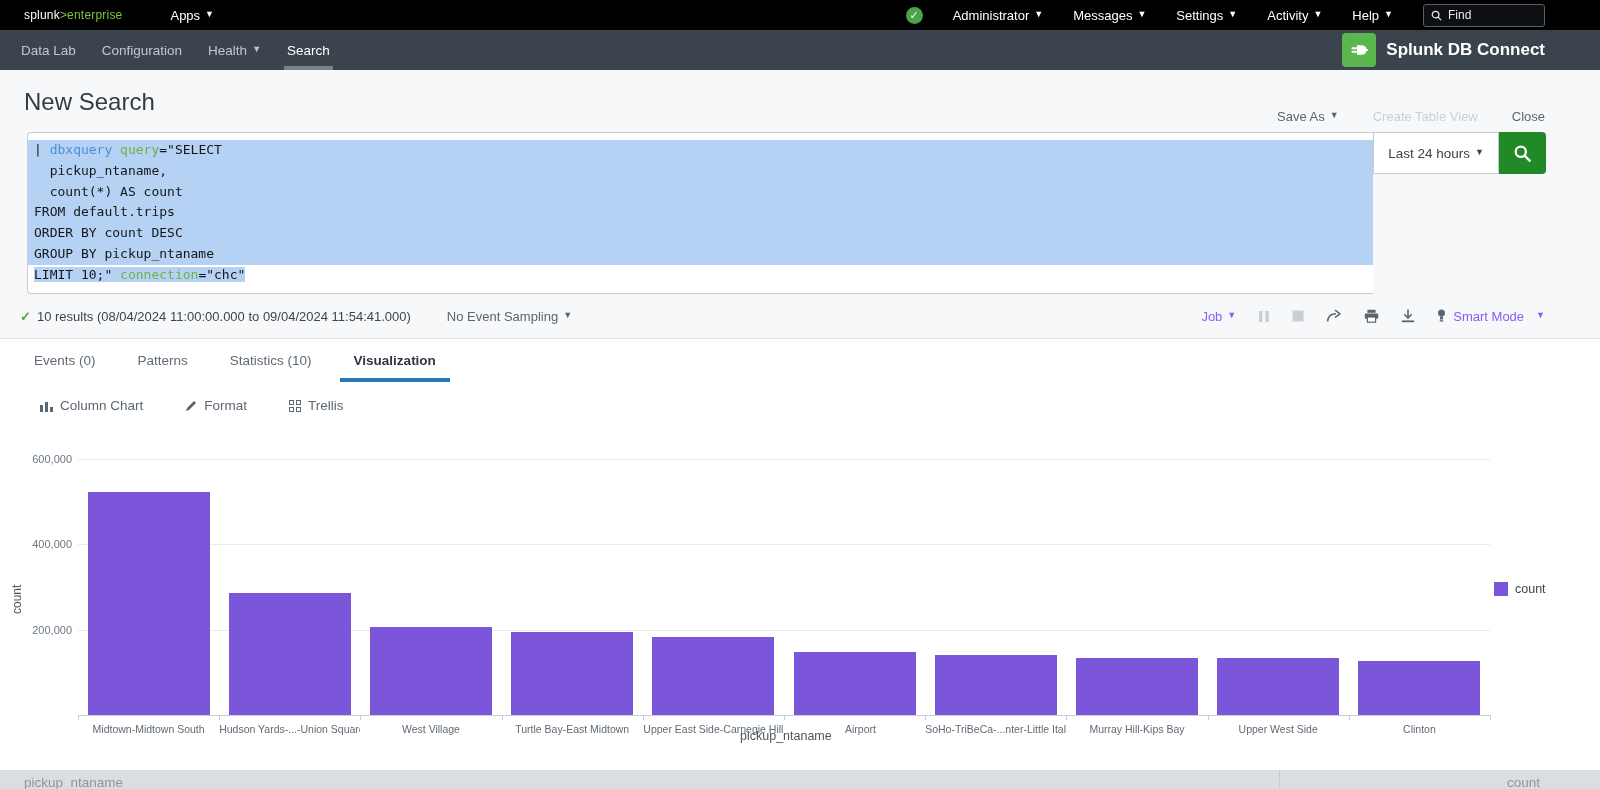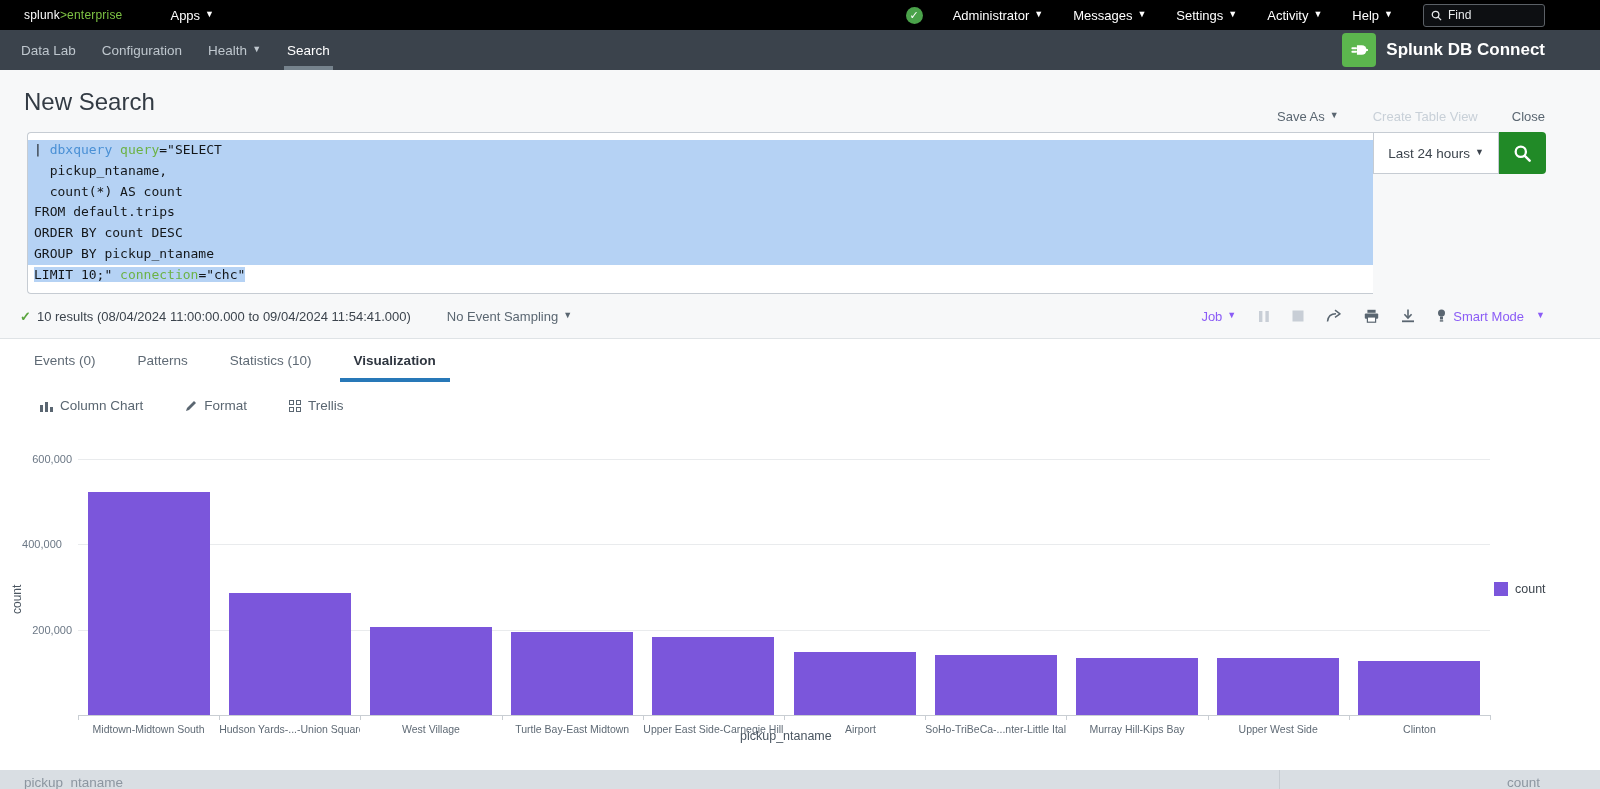--- a/index.html
+++ b/index.html
@@ -335,21 +335,21 @@
 <div class="chart" id="chart">
   <div class="axis-title-y" style="left:10px; top:185px;">count</div>
   <div class="axis-title-x" style="left:740px; top:300px;">pickup_ntaname</div>
   <div class="legend" style="left:1494px; top:153px;">
     <span class="legend-swatch"></span>
     <span>count</span>
   </div>
 <div class="gridline" style="left: 78px; width: 1412px; top: 200.7px;"></div>
     <div class="ytick-label" style="left: 12px; top: 200.7px;">200,000</div>
     <div class="gridline" style="left: 78px; width: 1412px; top: 115.3px;"></div>
-    <div class="ytick-label" style="left: 12px; top: 115.3px; text-align: center;">400,000</div>
+    <div class="ytick-label" style="left: 12px; top: 115.3px;">400,000</div>
     <div class="gridline" style="left: 78px; width: 1412px; top: 30px;"></div>
     <div class="ytick-label" style="left: 12px; top: 30px;">600,000</div>
     <div class="baseline" style="left: 78px; width: 1412px; top: 286px;"></div>
     <div class="xtick" style="left: 78px; top: 286px;"></div>
     <div class="xtick" style="left: 219.2px; top: 286px;"></div>
     <div class="xtick" style="left: 360.4px; top: 286px;"></div>
     <div class="xtick" style="left: 501.6px; top: 286px;"></div>
     <div class="xtick" style="left: 642.8px; top: 286px;"></div>
     <div class="xtick" style="left: 784px; top: 286px;"></div>
     <div class="xtick" style="left: 925.2px; top: 286px;"></div>

